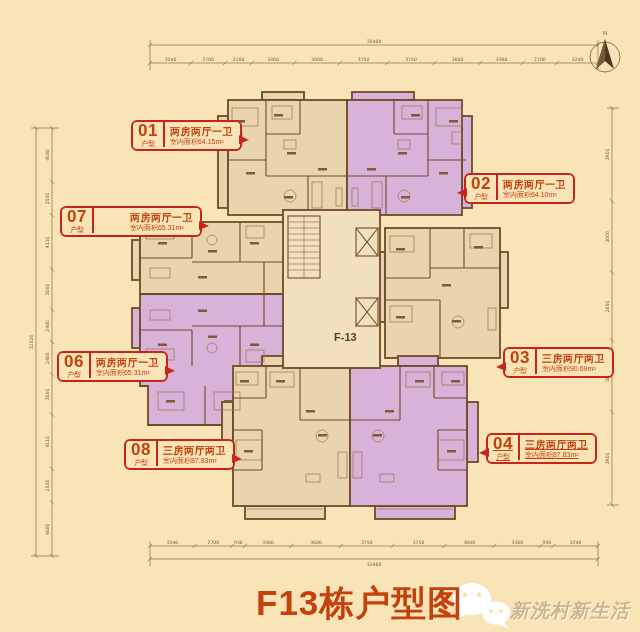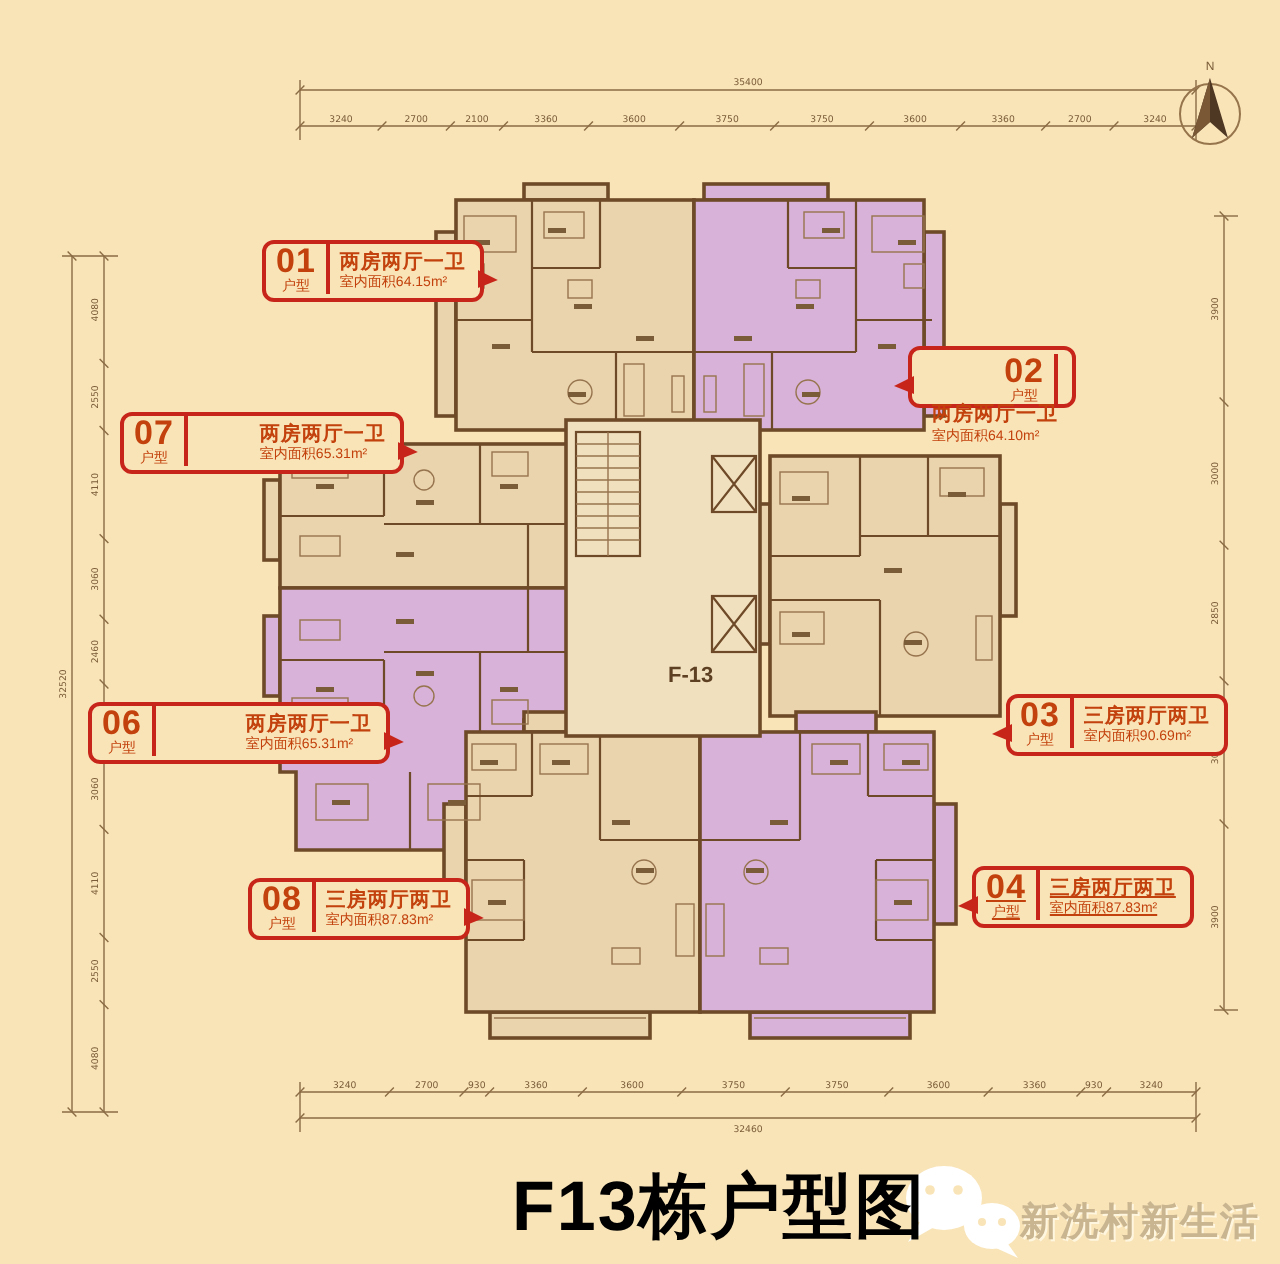--- a/index.html
+++ b/index.html
@@ -34,23 +34,23 @@
   .co-tag{font-size:7px;margin-top:1px}
   .co-right{display:flex;flex-direction:column;line-height:1.25;padding-left:5px;white-space:nowrap}
   .co-type{font-size:10px;font-weight:bold;letter-spacing:.5px}
   .co-area{font-size:7px}
   .tail-right::after{content:"";position:absolute;right:-9px;top:13px;width:10px;height:9px;
     background:#C8251A;clip-path:polygon(0 0,100% 55%,0 100%)}
   .tail-left::after{content:"";position:absolute;left:-9px;top:13px;width:10px;height:9px;
     background:#C8251A;clip-path:polygon(100% 0,0 55%,100% 100%)}
 
   .title{position:absolute;left:256px;top:580px;font-size:35px;font-weight:bold;
-    color:#000000;letter-spacing:1px}
+    color:#c2410c;letter-spacing:1px}
   .wechat-caption{position:absolute;left:510px;top:598px;font-size:19px;font-weight:bold;
-    color:#C9B590;letter-spacing:1px;text-shadow:1px 1px 0 #FFF6DF}
+    font-style:italic;color:#C9B590;letter-spacing:1px;text-shadow:1px 1px 0 #FFF6DF}
 </style>
 </head>
 <body>
 
 <svg id="base-svg" viewBox="0 0 640 632">
 
   <g id="dims">
     <g id="dims-top">
         <line x1="150" y1="63" x2="598" y2="63"></line>
         <line x1="147.8" y1="65.2" x2="152.2" y2="60.8"></line>
@@ -330,21 +330,21 @@
 <div class="callout tail-right" style="left:131px;top:120px;">
   <div class="co-left">
     <div class="co-num">01</div>
     <div class="co-tag">户型</div>
   </div>
   <div class="co-right">
     <div class="co-type">两房两厅一卫</div>
     <div class="co-area">室内面积64.15m²</div>
   </div>
 </div>
-<div class="callout tail-left" style="left:454px;top:173px;flex-direction:column;">
+<div class="callout tail-left" style="left:464px;top:173px;">
   <div class="co-left">
     <div class="co-num">02</div>
     <div class="co-tag">户型</div>
   </div>
   <div class="co-right">
     <div class="co-type">两房两厅一卫</div>
     <div class="co-area">室内面积64.10m²</div>
   </div>
 </div>
 <div class="callout tail-left" style="left:503px;top:347px;">
@@ -370,21 +370,21 @@
 <div class="callout tail-right" style="left:124px;top:439px;">
   <div class="co-left">
     <div class="co-num">08</div>
     <div class="co-tag">户型</div>
   </div>
   <div class="co-right">
     <div class="co-type">三房两厅两卫</div>
     <div class="co-area">室内面积87.83m²</div>
   </div>
 </div>
-<div class="callout tail-right" style="left:44px;top:351px;gap:40px;">
+<div class="callout tail-right" style="left:57px;top:351px;">
   <div class="co-left">
     <div class="co-num">06</div>
     <div class="co-tag">户型</div>
   </div>
   <div class="co-right">
     <div class="co-type">两房两厅一卫</div>
     <div class="co-area">室内面积65.31m²</div>
   </div>
 </div>
 <div class="callout tail-right" style="left:60px;top:206px;gap:31px;">

